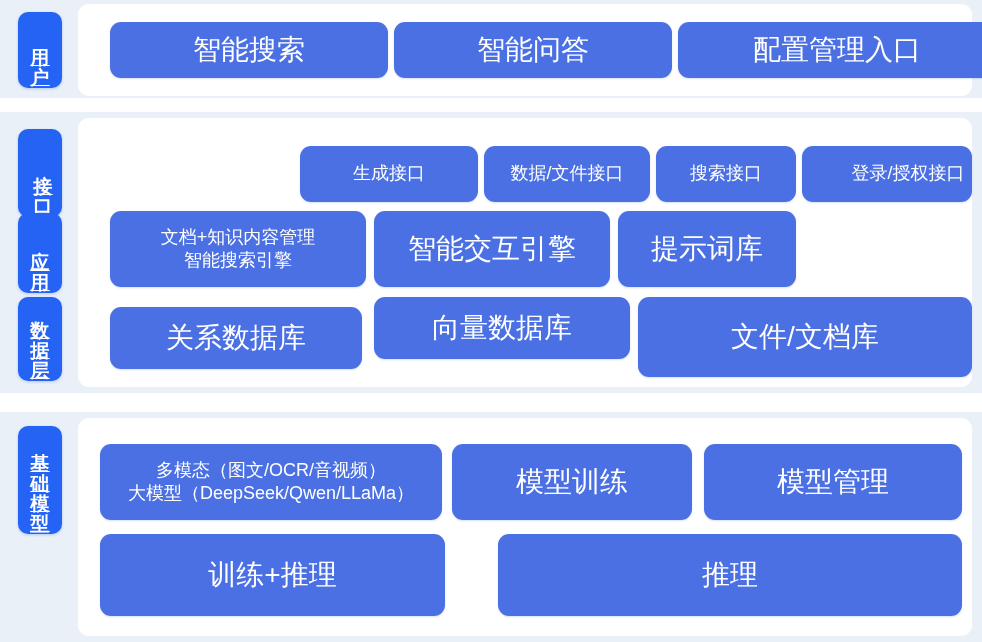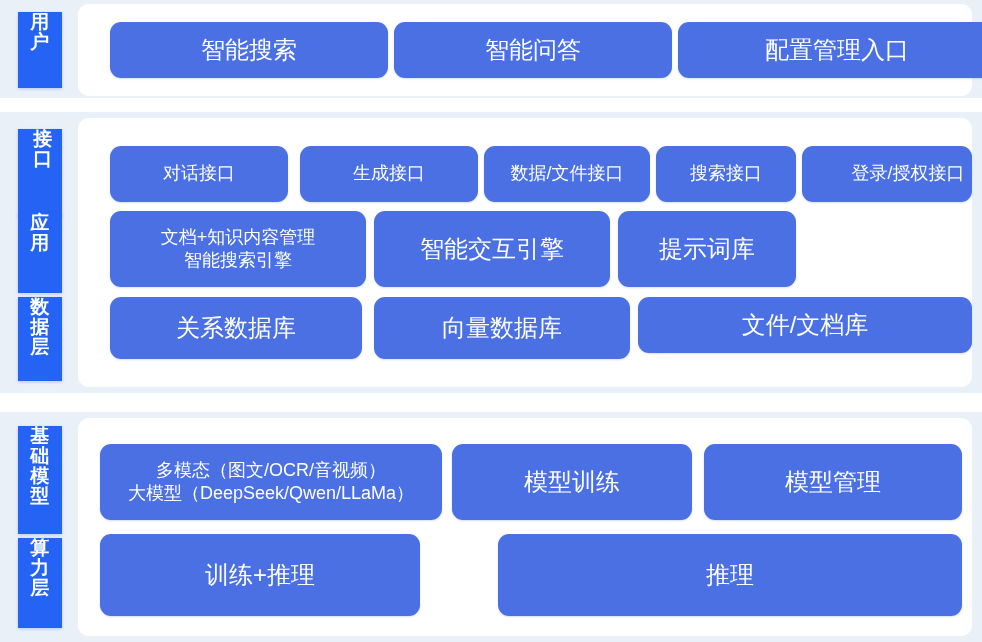--- a/index.html
+++ b/index.html
@@ -36,25 +36,26 @@
     width: 982px;
     background: #ffffff;
   }
 
   
   .pill {
     position: absolute;
     left: 18px;
     width: 44px;
     background: #2563f5;
-    border-radius: 0;
+    border-radius: 10px;
     display: flex;
-    align-items: flex-start;
+    align-items: flex-end;
     justify-content: center;
     box-shadow: 0 1px 3px rgba(37, 99, 245, .28);
+    text-decoration: underline;
   }
   .pill-text {
     font-size: 19px;
     font-weight: 700;
     line-height: 1.06;
     letter-spacing: .5px;
     text-align: center;
     color: #ffffff;
     writing-mode: horizontal-tb;
     width: 20px;
@@ -74,21 +75,21 @@
   
   .box {
     position: absolute;
     background: #4a70e4;
     border-radius: 11px;
     display: flex;
     align-items: center;
     justify-content: center;
     text-align: center;
     color: #ffffff;
-    font-size: 24px;
+    font-size: 28px;
     line-height: 1.28;
     padding: 2px 6px;
     box-shadow: 0 1px 2px rgba(74, 112, 228, .22);
   }
   .box .line { display: block; white-space: nowrap; }
   .box.two-line { font-size: 18px; }
   .box.small { font-size: 18px; }
 </style>
 </head>
 <body>
@@ -121,23 +122,20 @@
     </div>
     <div class="pill" style="top:101px;height:80px;">
       <span class="pill-text">应用</span>
     </div>
     <div class="pill" style="top:185px;height:84px;">
       <span class="pill-text">数据层</span>
     </div>
 
     <div class="card" style="top:6px;height:269px;">
 
-      <div class="box small" style="left:32px;top:28px;width:178px;height:56px;">
-        <span class="line">对话接口</span>
-      </div>
       <div class="box small" style="left:222px;top:28px;width:178px;height:56px;">
         <span class="line">生成接口</span>
       </div>
       <div class="box small" style="left:406px;top:28px;width:166px;height:56px;">
         <span class="line">数据/文件接口</span>
       </div>
       <div class="box small" style="left:578px;top:28px;width:140px;height:56px;">
         <span class="line">搜索接口</span>
       </div>
       <div class="box small" style="left:724px;top:28px;width:170px;height:56px;padding-left:48px;">
@@ -148,58 +146,55 @@
         <span class="line">文档+知识内容管理</span>
         <span class="line">智能搜索引擎</span>
       </div>
       <div class="box" style="left:296px;top:93px;width:236px;height:76px;">
         <span class="line">智能交互引擎</span>
       </div>
       <div class="box" style="left:540px;top:93px;width:178px;height:76px;">
         <span class="line">提示词库</span>
       </div>
 
-      <div class="box" style="left:32px;top:179px;width:252px;height:62px;">
+      <div class="box" style="left:32px;top:189px;width:252px;height:62px;">
         <span class="line">关系数据库</span>
       </div>
       <div class="box" style="left:296px;top:179px;width:256px;height:62px;">
         <span class="line">向量数据库</span>
       </div>
-      <div class="box" style="left:560px;top:179px;width:334px;height:56px;">
+      <div class="box" style="left:560px;top:179px;width:334px;height:80px;">
         <span class="line">文件/文档库</span>
       </div>
 
     </div>
   </div>
 
   <div class="band-gap" style="top:393px;height:19px;"></div>
 
   <div class="band" style="top:412px;height:230px;">
 
     <div class="pill" style="top:14px;height:108px;">
       <span class="pill-text">基础模型</span>
-    </div>
-    <div class="pill" style="top:126px;height:90px;">
-      <span class="pill-text">算力层</span>
     </div>
 
     <div class="card" style="top:6px;height:218px;">
 
       <div class="box two-line" style="left:22px;top:26px;width:342px;height:76px;flex-direction:column;">
         <span class="line">多模态（图文/OCR/音视频）</span>
         <span class="line">大模型（DeepSeek/Qwen/LLaMa）</span>
       </div>
       <div class="box" style="left:374px;top:26px;width:240px;height:76px;">
         <span class="line">模型训练</span>
       </div>
       <div class="box" style="left:626px;top:26px;width:258px;height:76px;">
         <span class="line">模型管理</span>
       </div>
 
-      <div class="box" style="left:22px;top:116px;width:320px;height:82px;">
+      <div class="box" style="left:22px;top:116px;width:345px;height:82px;">
         <span class="line">训练+推理</span>
       </div>
       <div class="box" style="left:420px;top:116px;width:464px;height:82px;">
         <span class="line">推理</span>
       </div>
 
     </div>
   </div>
 
 </div>

